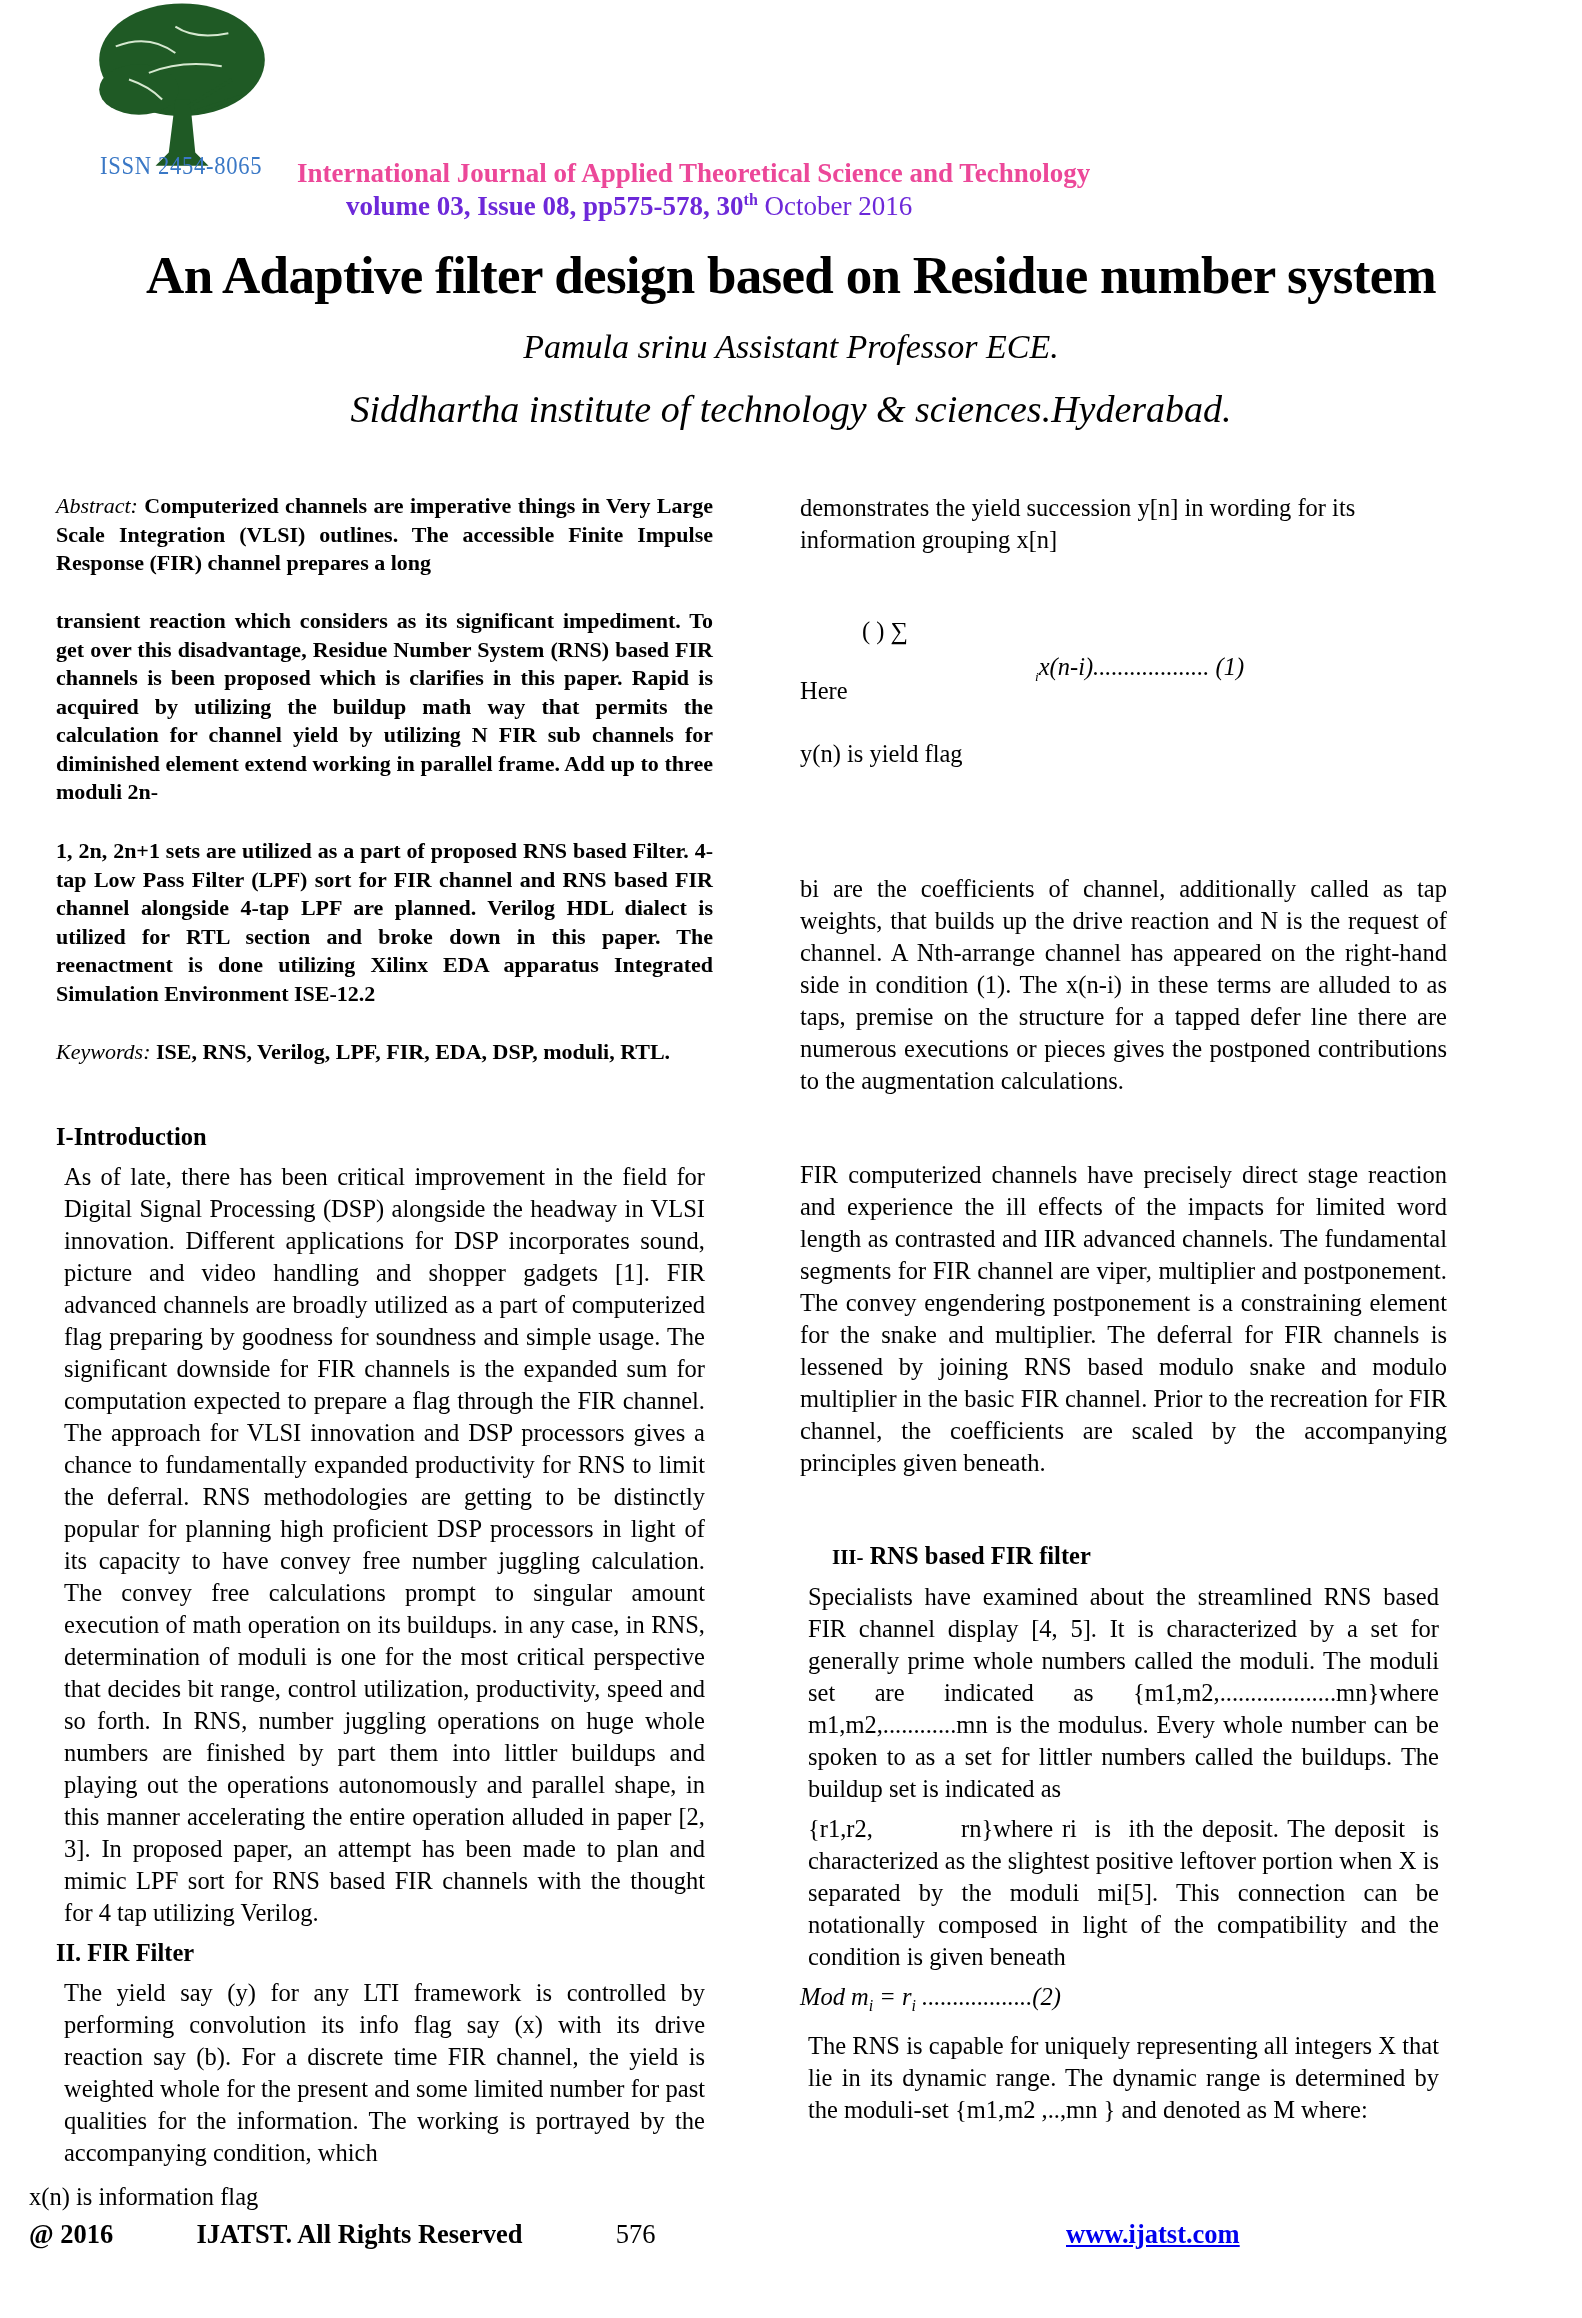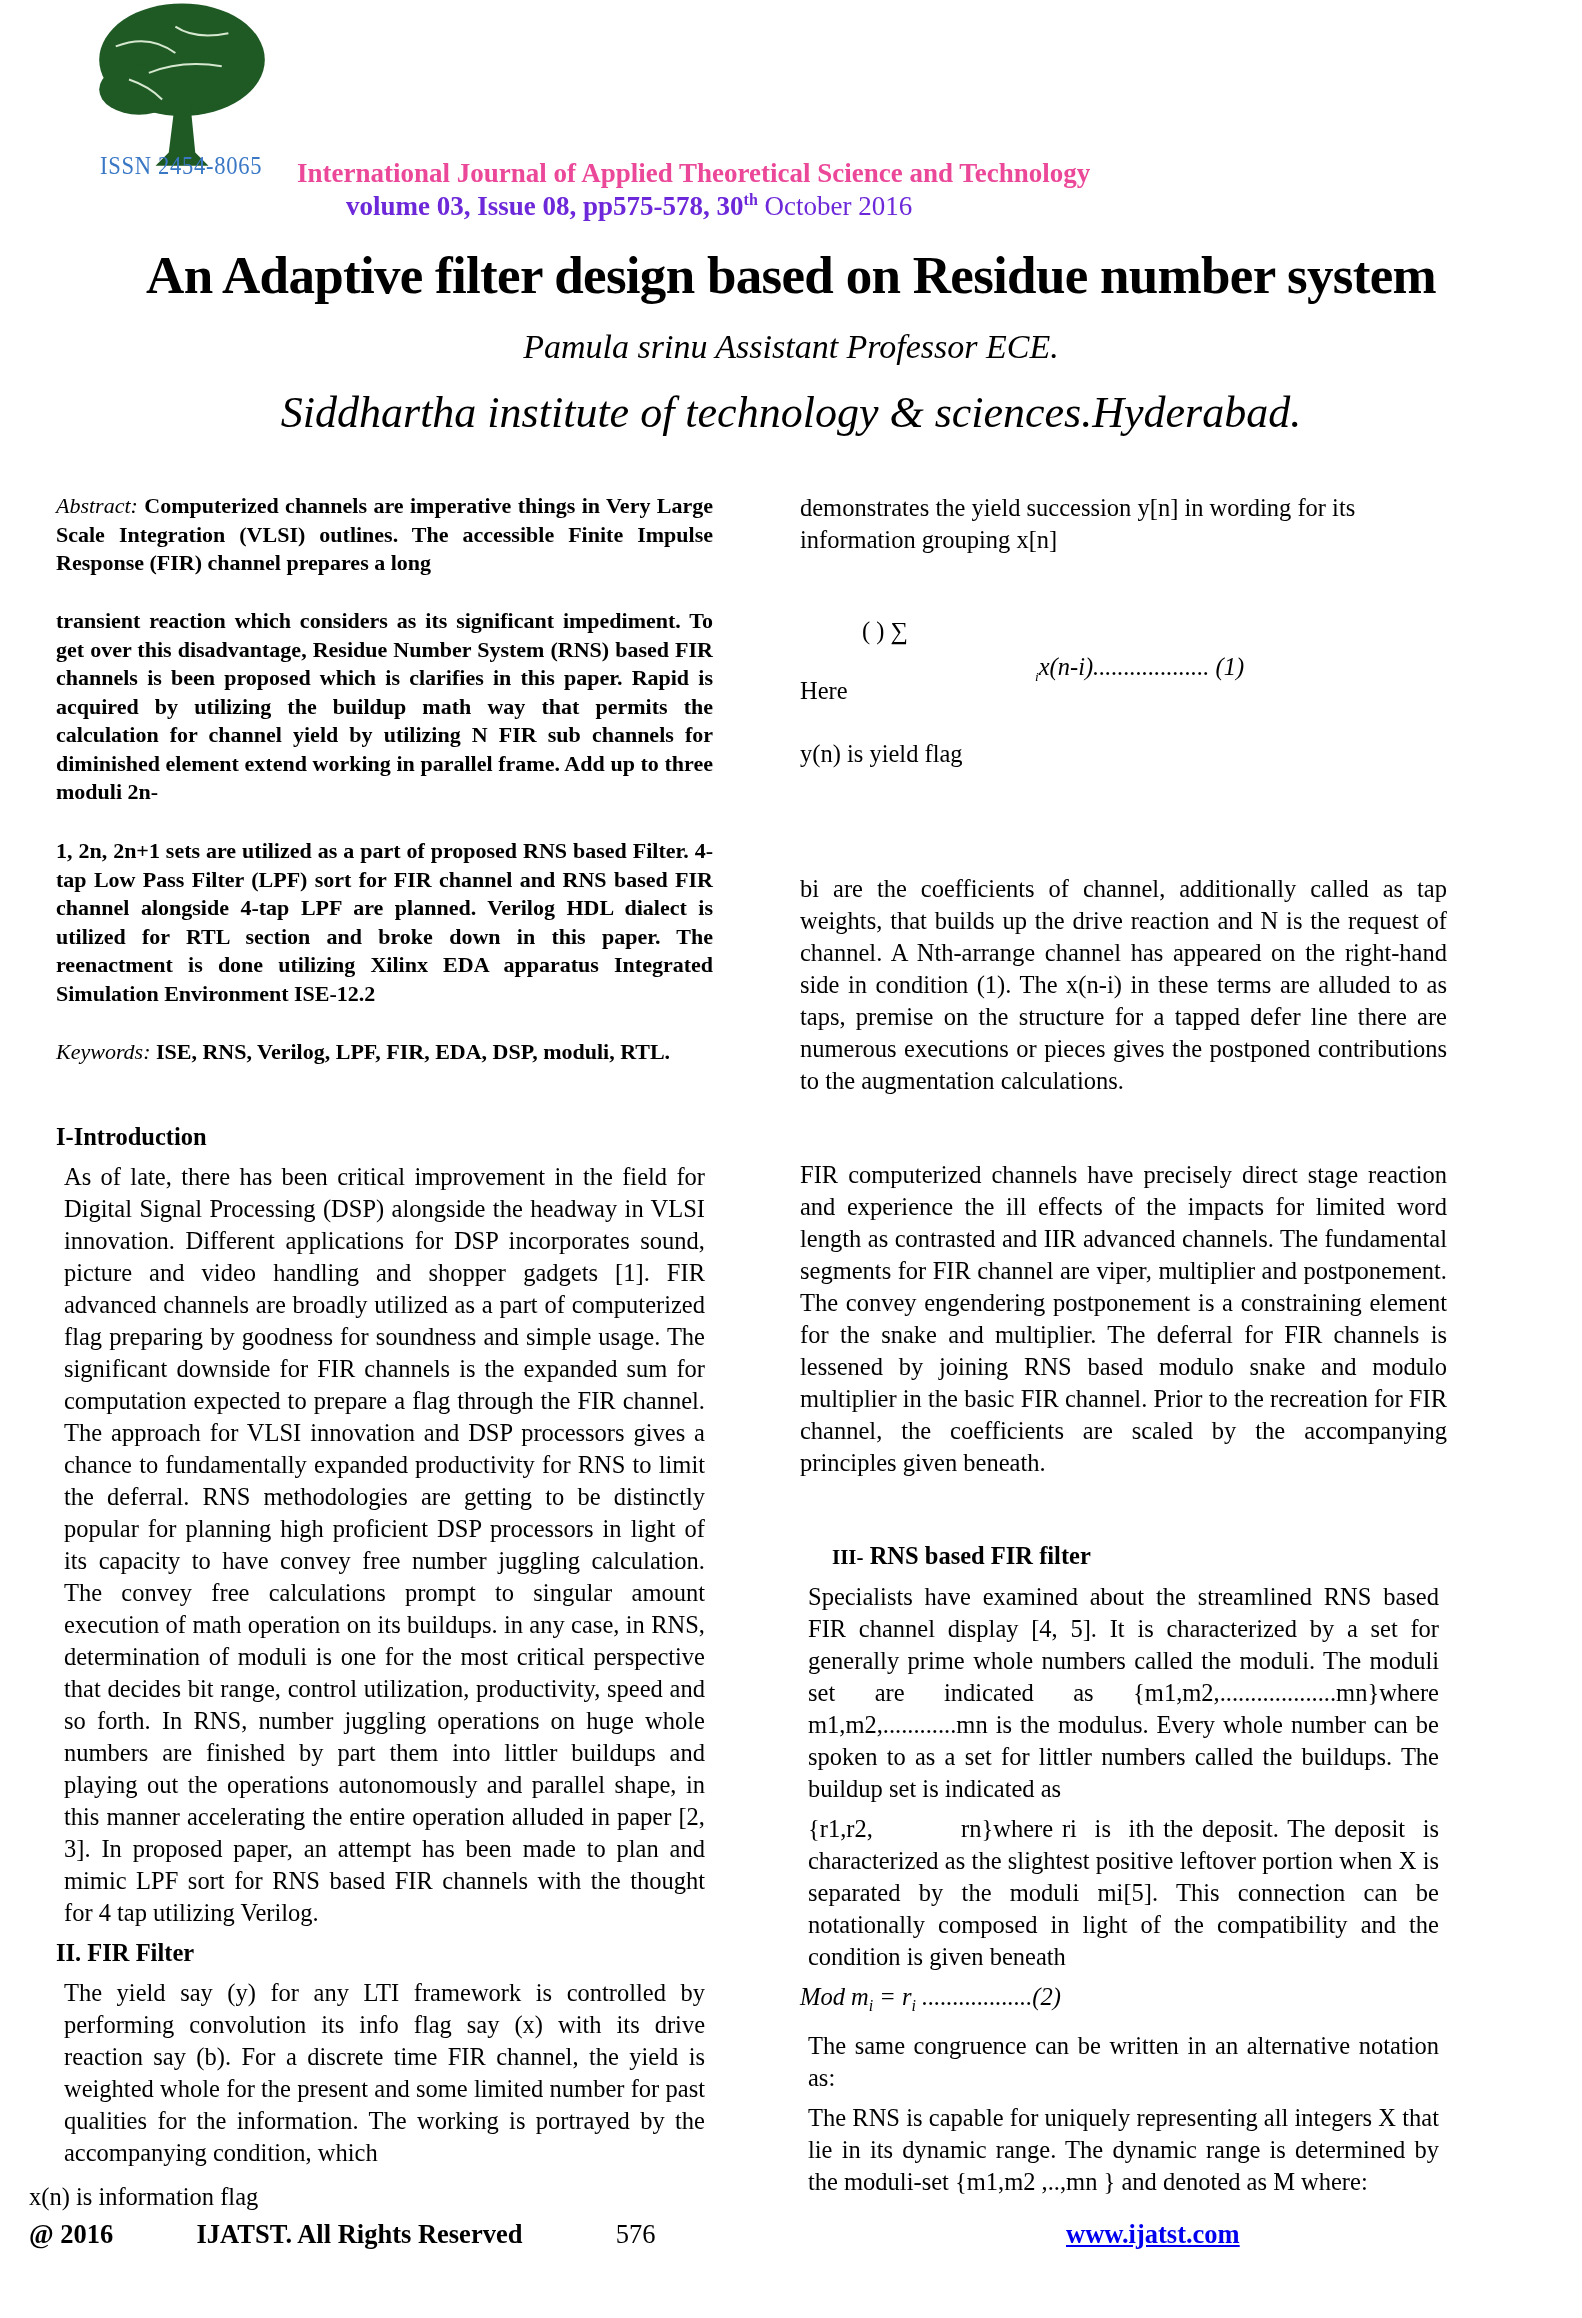--- a/index.html
+++ b/index.html
@@ -9,21 +9,21 @@
   }
   .abs { position: absolute; }
   .logo { left: 76px; top: 0; width: 212px; height: 179px; }
   .issn { left: 100px; top: 151px; font-size: 22.6px; color: #3a78c6; letter-spacing: 0.7px; transform: scaleY(1.15); transform-origin: left top;}
   .jname { left: 297px; top: 158px; font-size: 27px; font-weight: bold; color: #ec4899; white-space: nowrap; }
   .jvol { left: 346px; top: 191px; font-size: 27px; color: #6d28d9; white-space: nowrap; }
   .jvol b { font-weight: bold; }
   .jvol sup { font-size: 16px; font-weight: bold; }
   .title { left: 0; width: 1582px; top: 245px; text-align: center; font-size: 53px; font-weight: bold; white-space: nowrap; letter-spacing: -0.7px;}
   .author { left: 0; width: 1582px; top: 328px; text-align: center; font-size: 34px; font-style: italic; }
-  .affil { left: 0; width: 1582px; top: 387px; text-align: center; font-size: 44px; font-style: italic; }
+  .affil { left: 0; width: 1582px; top: 387px; text-align: center; font-size: 38px; font-style: italic; }
 
   .col { position: absolute; font-size: 24.5px; line-height: 32px; text-align: justify; }
   .colL { left: 56px; width: 657px; }
   .colR { left: 800px; width: 647px; }
   .abstract-text { font-size: 22px; line-height: 28.5px; font-weight: bold; }
   .it { font-style: italic; font-weight: normal; }
   .heading { font-weight: bold; font-size: 24.5px; }
   p { margin: 8px; }
   .eqn { font-size: 24.5px; white-space: nowrap; }
   .footer { font-size: 26.5px; white-space: nowrap; }
@@ -70,21 +70,20 @@
 <div class="abs eqn" style="left:1035px; top:617px; font-style:italic;margin-top:36px;"><sub style="font-size:13.3px;">i</sub><span>x(n-i)................... (1)</span></div>
 <div class="col colR" style="top:675px;">Here</div>
 <div class="col colR" style="top:738px;">y(n) is yield flag</div>
 <div class="col colR" style="top:873px;">bi are the coefficients of channel, additionally called as tap weights, that builds up the drive reaction and N is the request of channel. A Nth-arrange channel has appeared on the right-hand side in condition (1). The x(n-i) in these terms are alluded to as taps, premise on the structure for a tapped defer line there are numerous executions or pieces gives the postponed contributions to the augmentation calculations.</div>
 <div class="col colR" style="top:1159px;">FIR computerized channels have precisely direct stage reaction and experience the ill effects of the impacts for limited word length as contrasted and IIR advanced channels. The fundamental segments for FIR channel are viper, multiplier and postponement. The convey engendering postponement is a constraining element for the snake and multiplier. The deferral for FIR channels is lessened by joining RNS based modulo snake and modulo multiplier in the basic FIR channel. Prior to the recreation for FIR channel, the coefficients are scaled by the accompanying principles given beneath.</div>
 <div class="col colR" style="top:1540px;">
   <div class="heading"><span style="font-size:21px;margin-left:32px;">III-</span><span> RNS based FIR filter</span></div>
   <p>Specialists have examined about the streamlined RNS based FIR channel display [4, 5]. It is characterized by a set for generally prime whole numbers called the moduli. The moduli set are indicated as {m1,m2,...................mn}where m1,m2,............mn is the modulus. Every whole number can be spoken to as a set for littler numbers called the buildups. The buildup set is indicated as</p>
   <p style="white-space:pre-wrap;">{r1,r2,          rn}where ri  is  ith the deposit. The deposit  is characterized as the slightest positive leftover portion when X is separated by the moduli mi[5]. This connection can be notationally composed in light of the compatibility and the condition is given beneath</p>
   <div class="eqn" style="font-style:italic;"><span>Mod m</span><sub style="font-size:16px;">i</sub><span> = r</span><sub style="font-size:16px;">i</sub><span> ..................(2)</span></div>
-  <p>The same congruence can be written in an alternative notation as:</p>
   <p>The RNS is capable for uniquely representing all integers X that lie in its dynamic range. The dynamic range is determined by the moduli-set {m1,m2 ,..,mn } and denoted as M where:</p>
 </div>
 
 <div class="abs footer" style="left:29px; top:2219px;">
   <span style="font-weight:bold;">@ 2016</span>
   <span style="display:inline-block;width:33px;"></span>
   <span style="font-weight:bold;margin-left:37px;">IJATST. All Rights Reserved</span>
   <span style="display:inline-block;width:80px;"></span>
   <span>576</span>
 </div>

